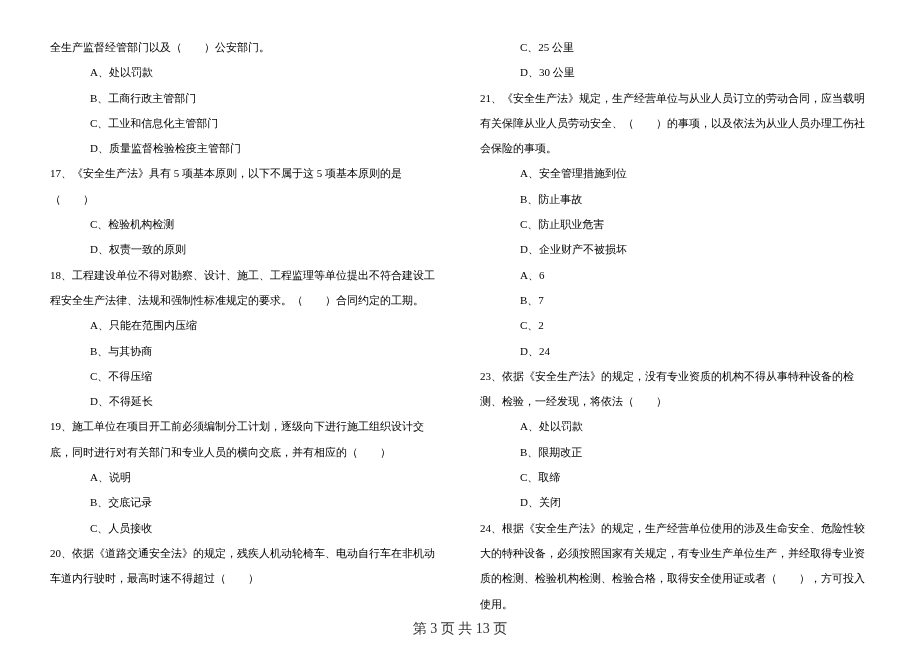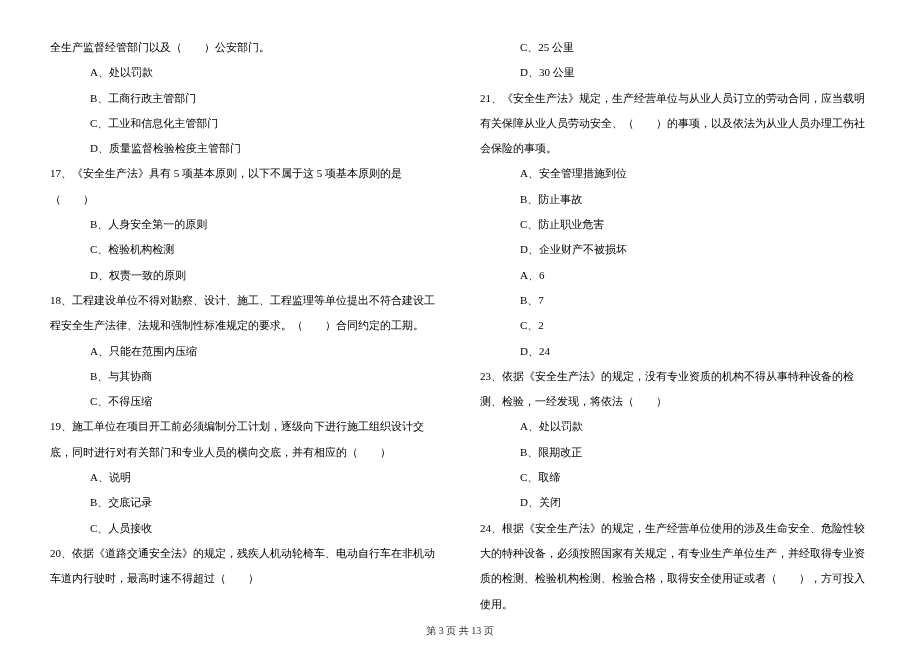--- a/index.html
+++ b/index.html
@@ -32,42 +32,42 @@
     .option {
       display: block;
       padding-left: 40px;
     }
     .page-footer {
       position: absolute;
       bottom: 12px;
       left: 0;
       right: 0;
       text-align: center;
-      font-size: 10px;
+      font-size: 14px;
       color: #333;
     }
   </style>
 </head>
 <body>
 
 <div class="page-content">
   <div class="column">
     <span class="question-text">全生产监督经管部门以及（　　）公安部门。</span>
     <span class="option">A、处以罚款</span>
     <span class="option">B、工商行政主管部门</span>
     <span class="option">C、工业和信息化主管部门</span>
     <span class="option">D、质量监督检验检疫主管部门</span>
     <span class="question-text">17、《安全生产法》具有 5 项基本原则，以下不属于这 5 项基本原则的是（　　）</span>
-    <span class="option">B、人身安全第一的原则</span>
     <span class="option">C、检验机构检测</span>
     <span class="option">D、权责一致的原则</span>
     <span class="question-text">18、工程建设单位不得对勘察、设计、施工、工程监理等单位提出不符合建设工程安全生产法律、法规和强制性标准规定的要求。（　　）合同约定的工期。</span>
     <span class="option">A、只能在范围内压缩</span>
     <span class="option">B、与其协商</span>
     <span class="option">C、不得压缩</span>
+    <span class="option">D、不得延长</span>
     <span class="question-text">19、施工单位在项目开工前必须编制分工计划，逐级向下进行施工组织设计交底，同时进行对有关部门和专业人员的横向交底，并有相应的（　　）</span>
     <span class="option">A、说明</span>
     <span class="option">B、交底记录</span>
     <span class="option">C、人员接收</span>
     <span class="question-text">20、依据《道路交通安全法》的规定，残疾人机动轮椅车、电动自行车在非机动车道内行驶时，最高时速不得超过（　　）</span>
 
   </div>
 
   <div class="column">
     <span class="option">C、25 公里</span>

